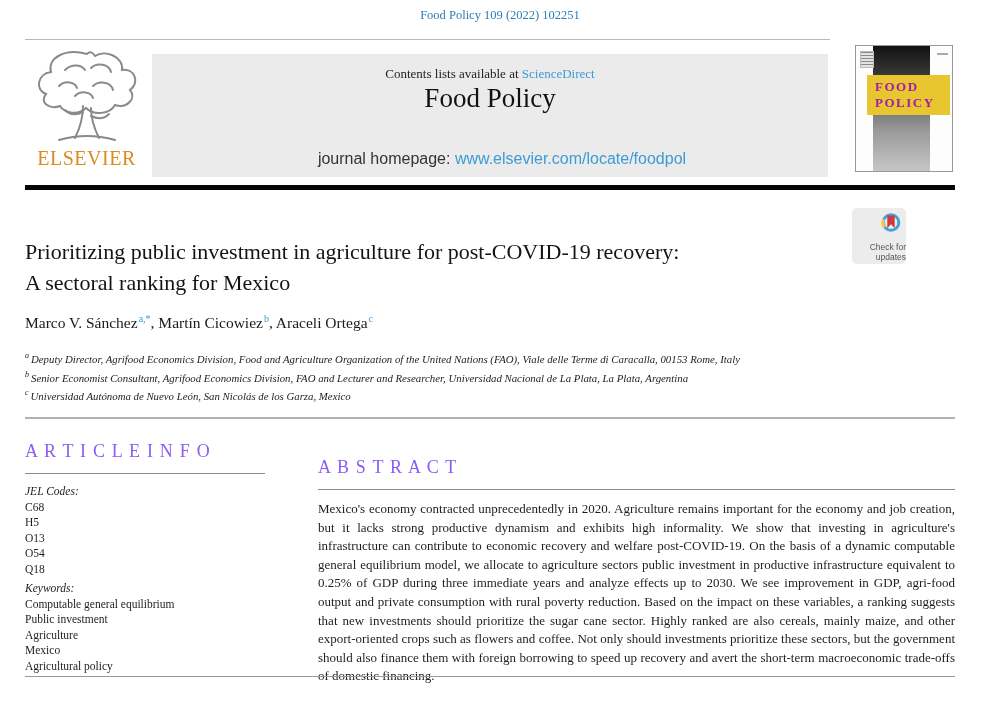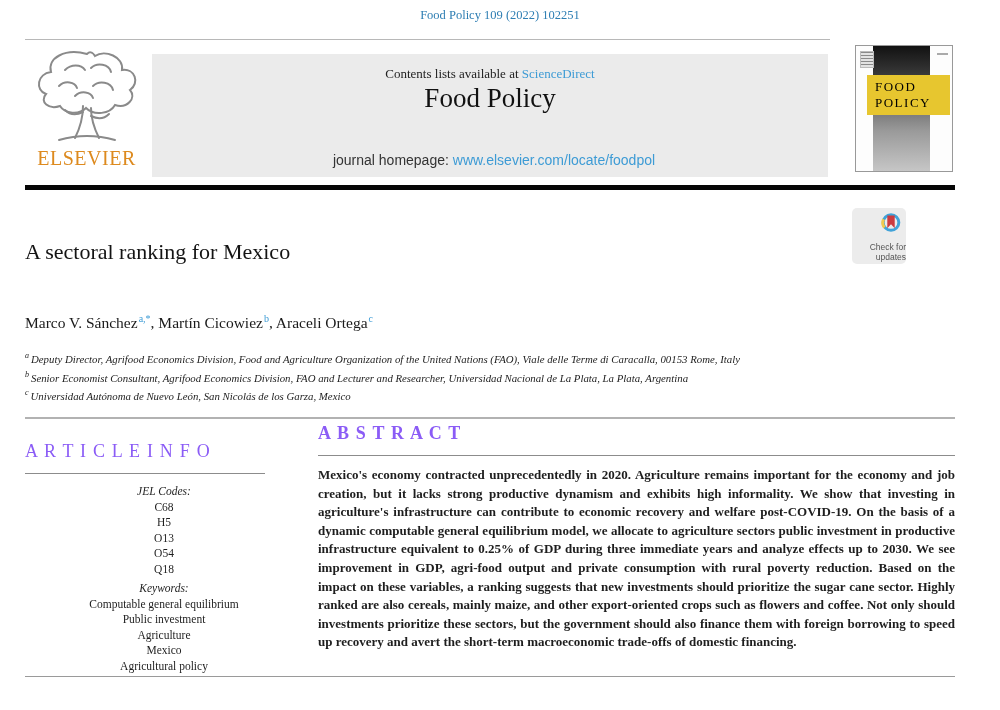--- a/index.html
+++ b/index.html
@@ -14,34 +14,34 @@
   
   .logo { position:absolute; left:25px; top:46px; width:123px; height:132px; text-align:center; }
   .logo svg { display:block; margin:0 auto; }
   .logo-text { font-size:20px; color:#dd8a1e; letter-spacing:0.5px; margin-top:-3px; }
 
   
   .banner { position:absolute; left:152px; top:54px; width:676px; height:123px; background:#ebebeb; text-align:center; }
   .banner .contents { padding-top:12px; font-size:13px; color:#222; }
   .link-blue { color:#3d9bd5; text-decoration:none; cursor:pointer; }
   .banner .jtitle { font-size:27px; color:#111; margin-top:1px; }
-  .banner .homepage { position:absolute; bottom:9px; left:4px; width:100%;
-                      font-family:"Liberation Sans", sans-serif; font-size:14px; color:#333; }
+  .banner .homepage { position:absolute; bottom:9px; left:12px; width:100%;
+                      font-family:"Liberation Sans", sans-serif; font-size:16px; color:#333; }
 
   
   .cover { position:absolute; left:855px; top:45px; width:98px; height:127px; background:#fdfdfd;
            border:1px solid #999; box-sizing:border-box; }
   .cover .band { position:absolute; left:17px; top:0; width:57px; height:100%;
                  background:linear-gradient(#121212, #3c3c3c 25%, #9a9a9a 68%, #c6c6c6 100%); }
   .cover .emblem { position:absolute; left:4px; top:5px; width:12px; height:15px;
                    background:repeating-linear-gradient(#8a8a8a 0 1px, #e2e2e2 1px 3px); border:1px solid #bbb; }
   .cover .issue { position:absolute; right:4px; top:7px; width:11px; height:2px; background:#aaa; }
   .cover .ybanner { position:absolute; left:11px; right:2px; top:29px; height:40px; background:#e7c62f;
                     box-sizing:border-box; padding:4px 0 0 8px; text-align:left; }
-  .cover .ybanner div { font-size:13px; font-weight:normal; letter-spacing:1.5px; line-height:15.5px; color:#000000; }
+  .cover .ybanner div { font-size:13px; font-weight:bold; letter-spacing:1.5px; line-height:15.5px; color:#a21caf; }
 
   .black-bar { position:absolute; left:25px; top:185px; width:930px; height:5px; background:#060606; }
 
   
   .badge { position:absolute; left:852px; top:208px; width:54px; height:56px; background:#ececec;
            border-radius:5px; text-align:right; cursor:pointer; }
   .badge svg { margin-top:3px; display:inline-block; }
   .badge .t { font-size:8.5px; color:#555; line-height:9.5px; font-family:"Liberation Sans", sans-serif; }
 
   .title { position:absolute; left:25px; top:236px; width:805px; font-size:22px; line-height:31px; color:#141414; }
@@ -49,25 +49,25 @@
   .authors { position:absolute; left:25px; top:313px; font-size:15.5px; color:#1a1a1a; }
   .authors sup { color:#3d9bd5; font-size:10px; margin-left:1px; }
 
   .affils { position:absolute; left:25px; top:348px; width:920px; font-style:italic;
             font-size:10.8px; line-height:16px; color:#222; }
   .affils sup { font-size:8px; margin-right:2px; }
 
   .affil-rule { position:absolute; left:25px; top:417px; width:930px; height:2px; background:#b2b2b2; }
 
   .info-col { position:absolute; left:25px; top:441px; width:278px; }
-  .abs-col  { position:absolute; left:318px; top:423px; width:637px;font-weight:bold; }
+  .abs-col  { position:absolute; left:318px; top:457px; width:637px; }
   .sec-heading { font-size:18px; letter-spacing:1.2px; color:#8b5cf6; }
   .head-rule { height:1px; background:#8c8c8c; margin-top:11px; }
   .head-rule.short { width:240px; }
-  .info-body { margin-top:10px; font-size:11.5px; line-height:15.5px; color:#1e1e1e;text-align:center; }
+  .info-body { margin-top:10px; font-size:11.5px; line-height:15.5px; color:#1e1e1e; }
   .ilabel { font-style:italic; }
   .kw-label { margin-top:4px; }
   .abs-body { margin-top:10px; font-size:13px; line-height:18.6px; text-align:justify; color:#1e1e1e; }
 
   .bottom-rule { position:absolute; left:25px; top:676px; width:930px; height:1px; background:#9a9a9a; }
 </style>
 </head>
 <body>
 
 <div class="page">
@@ -115,20 +115,21 @@
         <circle cx="18" cy="14" r="9.5" fill="none" stroke="#41a3d9" stroke-width="3.6"></circle>
         <path d="M10 20 A 9.5 9.5 0 0 1 9 10" fill="none" stroke="#f2c94c" stroke-width="3.6"></path>
         <path d="M13.5 5.5 L22.5 5.5 L22.5 21 L18 16.2 L13.5 21 Z" fill="#cb3b3f"></path>
       </svg>
     </span>
     <div class="t">Check for</div>
     <div class="t">updates</div>
   </div>
 
   <div class="title">
+    <div>Prioritizing public investment in agriculture for post-COVID-19 recovery:</div>
     <div>A sectoral ranking for Mexico</div>
   </div>
 
   <div class="authors">
     <span><span>Marco V. Sánchez</span><sup>a,*</sup><span>, </span></span>
     <span><span>Martín Cicowiez</span><sup>b</sup><span>, </span></span>
     <span><span>Araceli Ortega</span><sup>c</sup><span></span></span>
   </div>
 
   <div class="affils">

